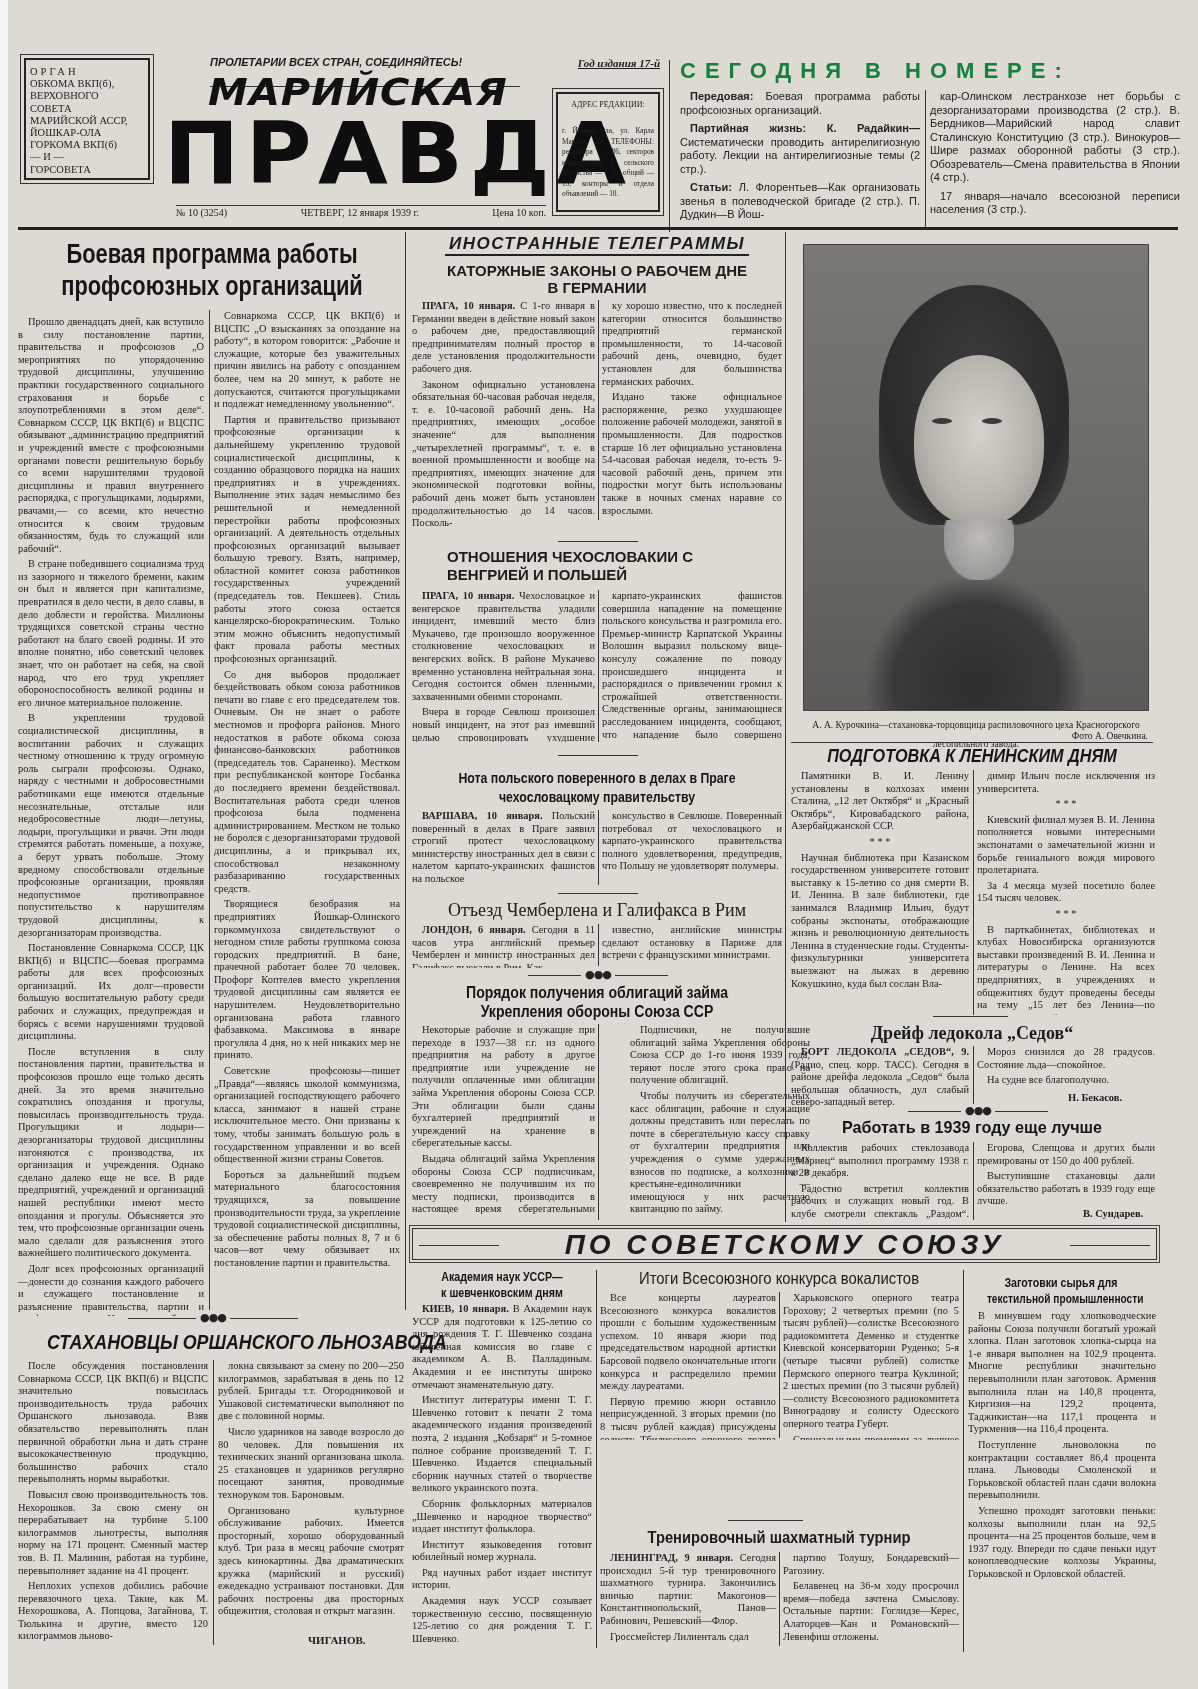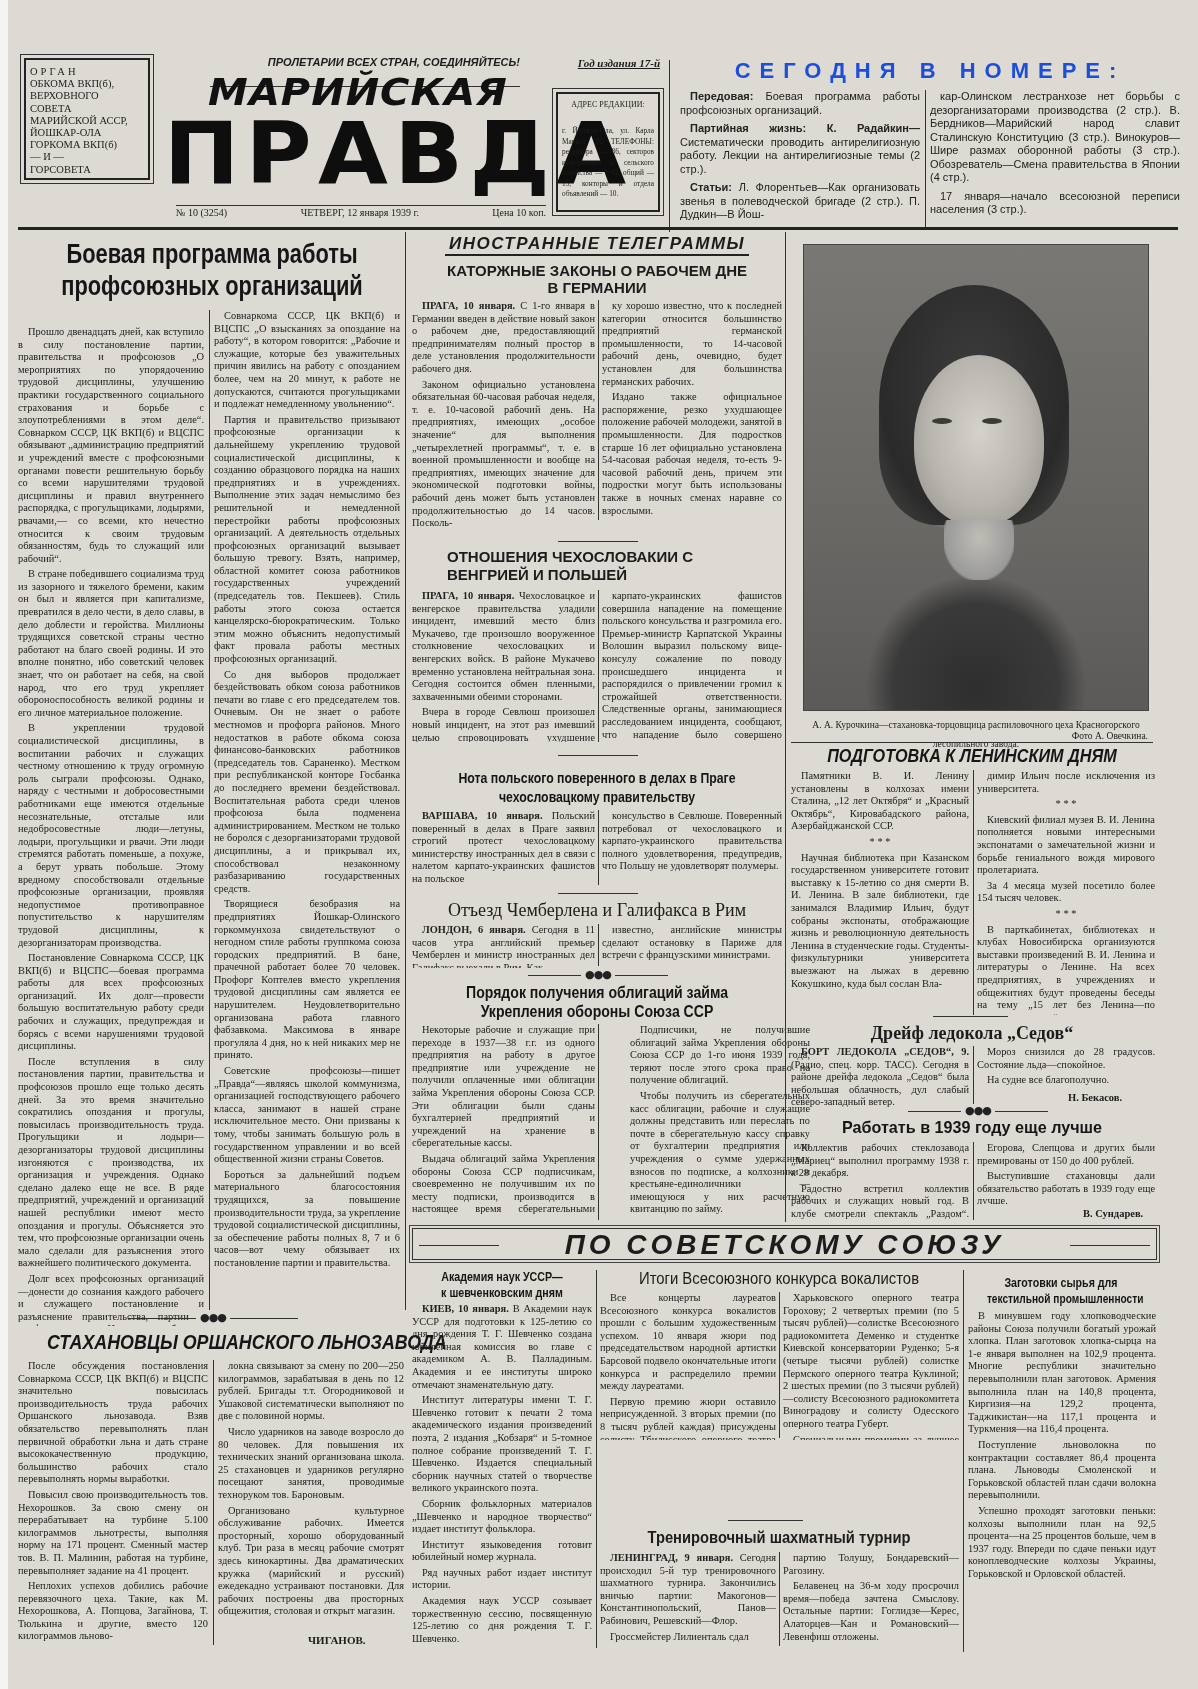--- a/index.html
+++ b/index.html
@@ -43,21 +43,21 @@
         <div>ВЕРХОВНОГО</div>
         <div>СОВЕТА</div>
         <div>МАРИЙСКОЙ АССР,</div>
         <div>ЙОШКАР-ОЛА</div>
         <div>ГОРКОМА ВКП(б)</div>
         <div>— И —</div>
         <div>ГОРСОВЕТА</div>
       </div>
   </div>
 
-  <div class="abs" style="left:202px;top:56px;width:310px;text-align:right;font-family:'Liberation Sans',sans-serif;font-style:italic;font-weight:bold;font-size:11px;border-bottom:1px solid #333;padding-bottom:18px">ПРОЛЕТАРИИ ВСЕХ СТРАН, СОЕДИНЯЙТЕСЬ!</div>
+  <div class="abs" style="left:202px;top:56px;width:310px;text-align:left;font-family:'Liberation Sans',sans-serif;font-style:italic;font-weight:bold;font-size:11px;border-bottom:1px solid #333;padding-bottom:18px">ПРОЛЕТАРИИ ВСЕХ СТРАН, СОЕДИНЯЙТЕСЬ!</div>
 
   <div class="abs" style="left:165px;top:72px;width:370px;text-align:center">
     <div style="font-family:'DejaVu Sans',sans-serif;font-weight:bold;font-size:40px;line-height:40px;letter-spacing:1px;transform:scaleY(0.95);color:#111;font-style:italic">МАРИЙСКАЯ</div>
     <div style="font-family:'DejaVu Sans',sans-serif;font-weight:bold;font-size:86px;line-height:82px;letter-spacing:6px;color:#0e0e0e;transform:scaleX(1.05)">ПРАВДА</div>
   </div>
 
   <div class="abs" style="left:168px;top:205px;width:370px;height:14px;border-top:1px solid #333;font-family:'Liberation Serif',serif;font-size:10px;display:flex;justify-content:space-between;padding-top:1px">
     <span>№ 10 (3254)</span>
     <span>ЧЕТВЕРГ, 12 января 1939 г.</span>
     <span>Цена 10 коп.</span>
@@ -65,21 +65,21 @@
 
   <div class="abs" style="left:540px;top:57px;width:112px;text-align:right;font-family:'Liberation Serif',serif;font-style:italic;font-weight:bold;font-size:11px;text-decoration:underline">Год издания 17-й</div>
 
   <div class="boxed" style="left:548px;top:92px;width:104px;height:120px;padding:6px 4px;text-align:center">
     <div style="font-family:'Liberation Serif',serif;font-size:8px;margin-bottom:17px">АДРЕС РЕДАКЦИИ:</div>
     <div style="font-family:'Liberation Serif',serif;font-size:7.3px;line-height:10.5px;text-align:justify">г. Йошкар-Ола, ул. Карла Маркса, 39. ТЕЛЕФОНЫ: редактора — 86, секторов информации и сельского хозяйства — 1-42, общий — 15, конторы и отдела объявлений — 10.</div>
   </div>
 
   <div class="vr" style="left:661px;top:60px;height:172px"></div>
 
-  <div class="abs" style="left:672px;top:58px;width:500px;font-family:'Liberation Sans',sans-serif;font-weight:bold;font-size:22px;letter-spacing:9px;color:#1d4ed8;text-align:center">СЕГОДНЯ В НОМЕРЕ:</div>
+  <div class="abs" style="left:672px;top:58px;width:500px;font-family:'Liberation Sans',sans-serif;font-weight:bold;font-size:22px;letter-spacing:9px;color:#15803d;">СЕГОДНЯ В НОМЕРЕ:</div>
 
   <div class="col" style="left:672px;top:90px;width:240px;height:140px">
     <div id="ii1">
         <p class="p" style="font-family: &quot;Liberation Sans&quot;, sans-serif; font-size: 11px; line-height: 13.5px; margin-bottom: 5px;"><b>Передовая:</b> Боевая программа работы профсоюзных организаций.</p>
         <p class="p" style="font-family: &quot;Liberation Sans&quot;, sans-serif; font-size: 11px; line-height: 13.5px; margin-bottom: 5px;"><b>Партийная жизнь: К. Радайкин—</b>Систематически проводить антирелигиозную работу. Лекции на антирелигиозные темы (2 стр.).</p>
         <p class="p" style="font-family: &quot;Liberation Sans&quot;, sans-serif; font-size: 11px; line-height: 13.5px; margin-bottom: 5px;"><b>Статьи:</b> Л. Флорентьев—Как организовать звенья в полеводческой бригаде (2 стр.). П. Дудкин—В Йош-</p>
       </div>
   </div>
   <div class="vr" style="left:917px;top:90px;height:140px"></div>
   <div class="col" style="left:922px;top:90px;width:250px;height:140px">
@@ -88,21 +88,21 @@
         <p class="p" style="font-family: &quot;Liberation Sans&quot;, sans-serif; font-size: 11px; line-height: 13.5px; margin-bottom: 5px;">17 января—начало всесоюзной переписи населения (3 стр.).</p>
       </div>
   </div>
 
   <div class="hr" style="left:10px;top:227px;width:1160px;height:3px"></div>
 
   <div class="abs" style="left:10px;top:238px;width:388px">
     <span class="head-cond" style="font-size:28px;line-height:32px;transform:scaleX(0.78)">Боевая программа работы</span>
     <span class="head-cond" style="font-size:28px;line-height:32px;transform:scaleX(0.78)">профсоюзных организаций</span>
   </div>
-  <div class="col" style="left:10px;top:326px;width:186px;height:1000px">
+  <div class="col" style="left:10px;top:316px;width:186px;height:1000px">
       <div id="ed1">
         <p class="p">Прошло двенадцать дней, как вступило в силу постановление партии, правительства и профсоюзов „О мероприятиях по упорядочению трудовой дисциплины, улучшению практики государственного социального страхования и борьбе с злоупотреблениями в этом деле“. Совнарком СССР, ЦК ВКП(б) и ВЦСПС обязывают „администрацию предприятий и учреждений вместе с профсоюзными органами повести решительную борьбу со всеми нарушителями трудовой дисциплины и правил внутреннего распорядка, с прогульщиками, лодырями, рвачами,— со всеми, кто нечестно относится к своим трудовым обязанностям, будь то служащий или рабочий“.</p>
         <p class="p">В стране победившего социализма труд из зазорного и тяжелого бремени, каким он был и является при капитализме, превратился в дело чести, в дело славы, в дело доблести и геройства. Миллионы трудящихся советской страны честно работают на благо своей родины. И это вполне понятно, ибо советский человек знает, что он работает на себя, на свой народ, что его труд укрепляет обороноспособность великой родины и его личное материальное положение.</p>
         <p class="p">В укреплении трудовой социалистической дисциплины, в воспитании рабочих и служащих честному отношению к труду огромную роль сыграли профсоюзы. Однако, наряду с честными и добросовестными работниками еще имеются отдельные несознательные, отсталые или недобросовестные люди—летуны, лодыри, прогульщики и рвачи. Эти люди стремятся работать поменьше, а похуже, а берут урвать побольше. Этому вредному способствовали отдельные профсоюзные организации, проявляя недопустимое противоправное попустительство к нарушителям трудовой дисциплины, к дезорганизаторам производства.</p>
         <p class="p">Постановление Совнаркома СССР, ЦК ВКП(б) и ВЦСПС—боевая программа работы для всех профсоюзных организаций. Их долг—провести большую воспитательную работу среди рабочих и служащих, предупреждая и борясь с всеми нарушениями трудовой дисциплины.</p>
         <p class="p">После вступления в силу постановления партии, правительства и профсоюзов прошло еще только десять дней. За это время значительно сократились опоздания и прогулы, повысилась производительность труда. Прогульщики и лодыри—дезорганизаторы трудовой дисциплины изгоняются с производства, их организация и учреждения. Однако сделано далеко еще не все. В ряде предприятий, учреждений и организаций нашей республики имеют место опоздания и прогулы. Объясняется это тем, что профсоюзные организации очень мало сделали для разъяснения этого важнейшего политического документа.</p>
         <p class="p">Долг всех профсоюзных организаций—донести до сознания каждого рабочего и служащего постановление и разъяснение правительства, партии и профсоюзов. Нельзя больше либеральничать с дезорганизаторами трудовой дисциплины. Нужно беспрекословно проводить в жизнь разъяснение</p>
       </div>
     </div>
   <div class="vr" style="left:201px;top:310px;height:1000px"></div>

